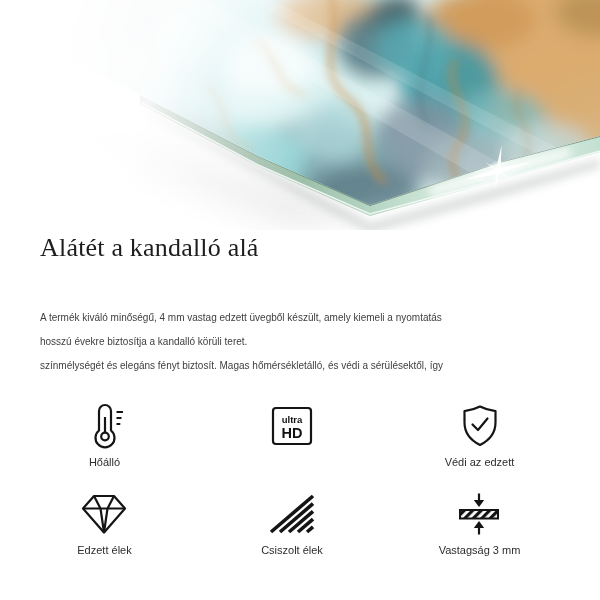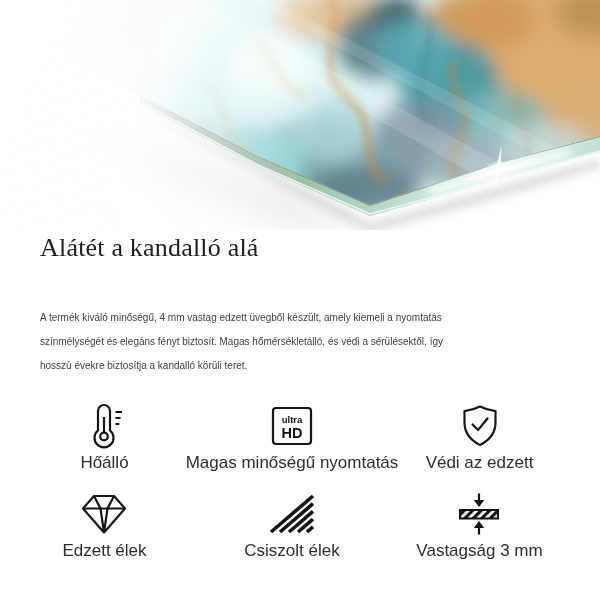--- a/index.html
+++ b/index.html
@@ -9,21 +9,21 @@
   .hero svg{display:block;}
   .title{position:absolute;left:40px;top:231px;margin:0;font-family:"Liberation Serif","DejaVu Serif",serif;
          font-weight:400;font-size:26px;line-height:34px;color:#1d1d1d;letter-spacing:0.2px;}
   .title span{display:block;white-space:nowrap;}
   .desc{position:absolute;left:40px;top:306px;font-size:10px;line-height:24px;color:#3e3e3e;}
   .desc div{white-space:nowrap;}
   .features{position:absolute;left:11px;top:403px;width:562px;display:grid;
             grid-template-columns:187px 188px 187px;row-gap:21px;justify-items:center;}
   .feature{display:flex;flex-direction:column;align-items:center;}
   .icon-box{height:46px;display:flex;align-items:center;justify-content:center;}
-  .feature .label{margin-top:6px;font-size:17px;line-height:15px;color:#2d2d2d;white-space:nowrap;}
+  .feature .label{margin-top:6px;font-size:11px;line-height:15px;color:#2d2d2d;white-space:nowrap;}
   .ic{stroke:#151515;fill:none;stroke-width:2.2;}
 </style>
 </head>
 <body>
 
 <div class="page">
 
   <div class="hero">
     <svg width="600" height="230" viewBox="0 0 600 230">
       <defs>
@@ -119,22 +119,22 @@
       </g>
     </svg>
   </div>
 
   <h1 class="title">
     <span>Alátét a kandalló alá</span>
   </h1>
 
   <div class="desc">
     <div>A termék kiváló minőségű, 4 mm vastag edzett üvegből készült, amely kiemeli a nyomtatás</div>
+    <div>hosszú évekre biztosítja a kandalló körüli teret.</div>
     <div>színmélységét és elegáns fényt biztosít. Magas hőmérsékletálló, és védi a sérülésektől, így</div>
-    <div>hosszú évekre biztosítja a kandalló körüli teret.</div>
   </div>
 
   <div class="features">
 
     <div class="feature">
       <div class="icon-box">
         <svg width="46" height="46" viewBox="0 0 44 46">
           <path class="ic" d="M28,27.5 V8 a6,6 0 0 0 -12,0 v19.5 a9.5,9.5 0 1 0 12,0 Z"></path>
           <path class="ic" d="M22,14 V29" stroke-width="2.4"></path>
           <circle class="ic" cx="22" cy="33.5" r="3.8" stroke-width="2.4"></circle>
@@ -145,21 +145,20 @@
     </div>
 
     <div class="feature">
       <div class="icon-box">
         <svg width="44" height="44" viewBox="0 0 44 44">
           <rect class="ic" x="3" y="4" width="38" height="36" rx="3" stroke-width="2.6"></rect>
           <text x="22" y="18.5" text-anchor="middle" font-family="Liberation Sans, sans-serif" font-size="9.5" font-weight="700" fill="#111">ultra</text>
           <text x="22" y="34" text-anchor="middle" font-family="Liberation Sans, sans-serif" font-size="14.5" font-weight="700" fill="#111">HD</text>
         </svg>
       </div>
-      <div class="label">Magas minőségű nyomtatás</div>
     </div>
 
     <div class="feature">
       <div class="icon-box">
         <svg width="44" height="46" viewBox="0 0 44 46">
           <path class="ic" stroke-width="2.4" stroke-linejoin="round" d="M22,3.5 C26.5,5.8 31.5,7.3 37.5,8.2 V19.5 C37.5,30 31,37.5 22,42 C13,37.5 6.5,30 6.5,19.5 V8.2 C12.5,7.3 17.5,5.8 22,3.5 Z"></path>
           <path class="ic" stroke-width="2.6" stroke-linecap="round" stroke-linejoin="round" d="M14.5,21.5 L20,27 L29.5,15.5"></path>
         </svg>
       </div>
       <div class="label">Védi az edzett</div>

